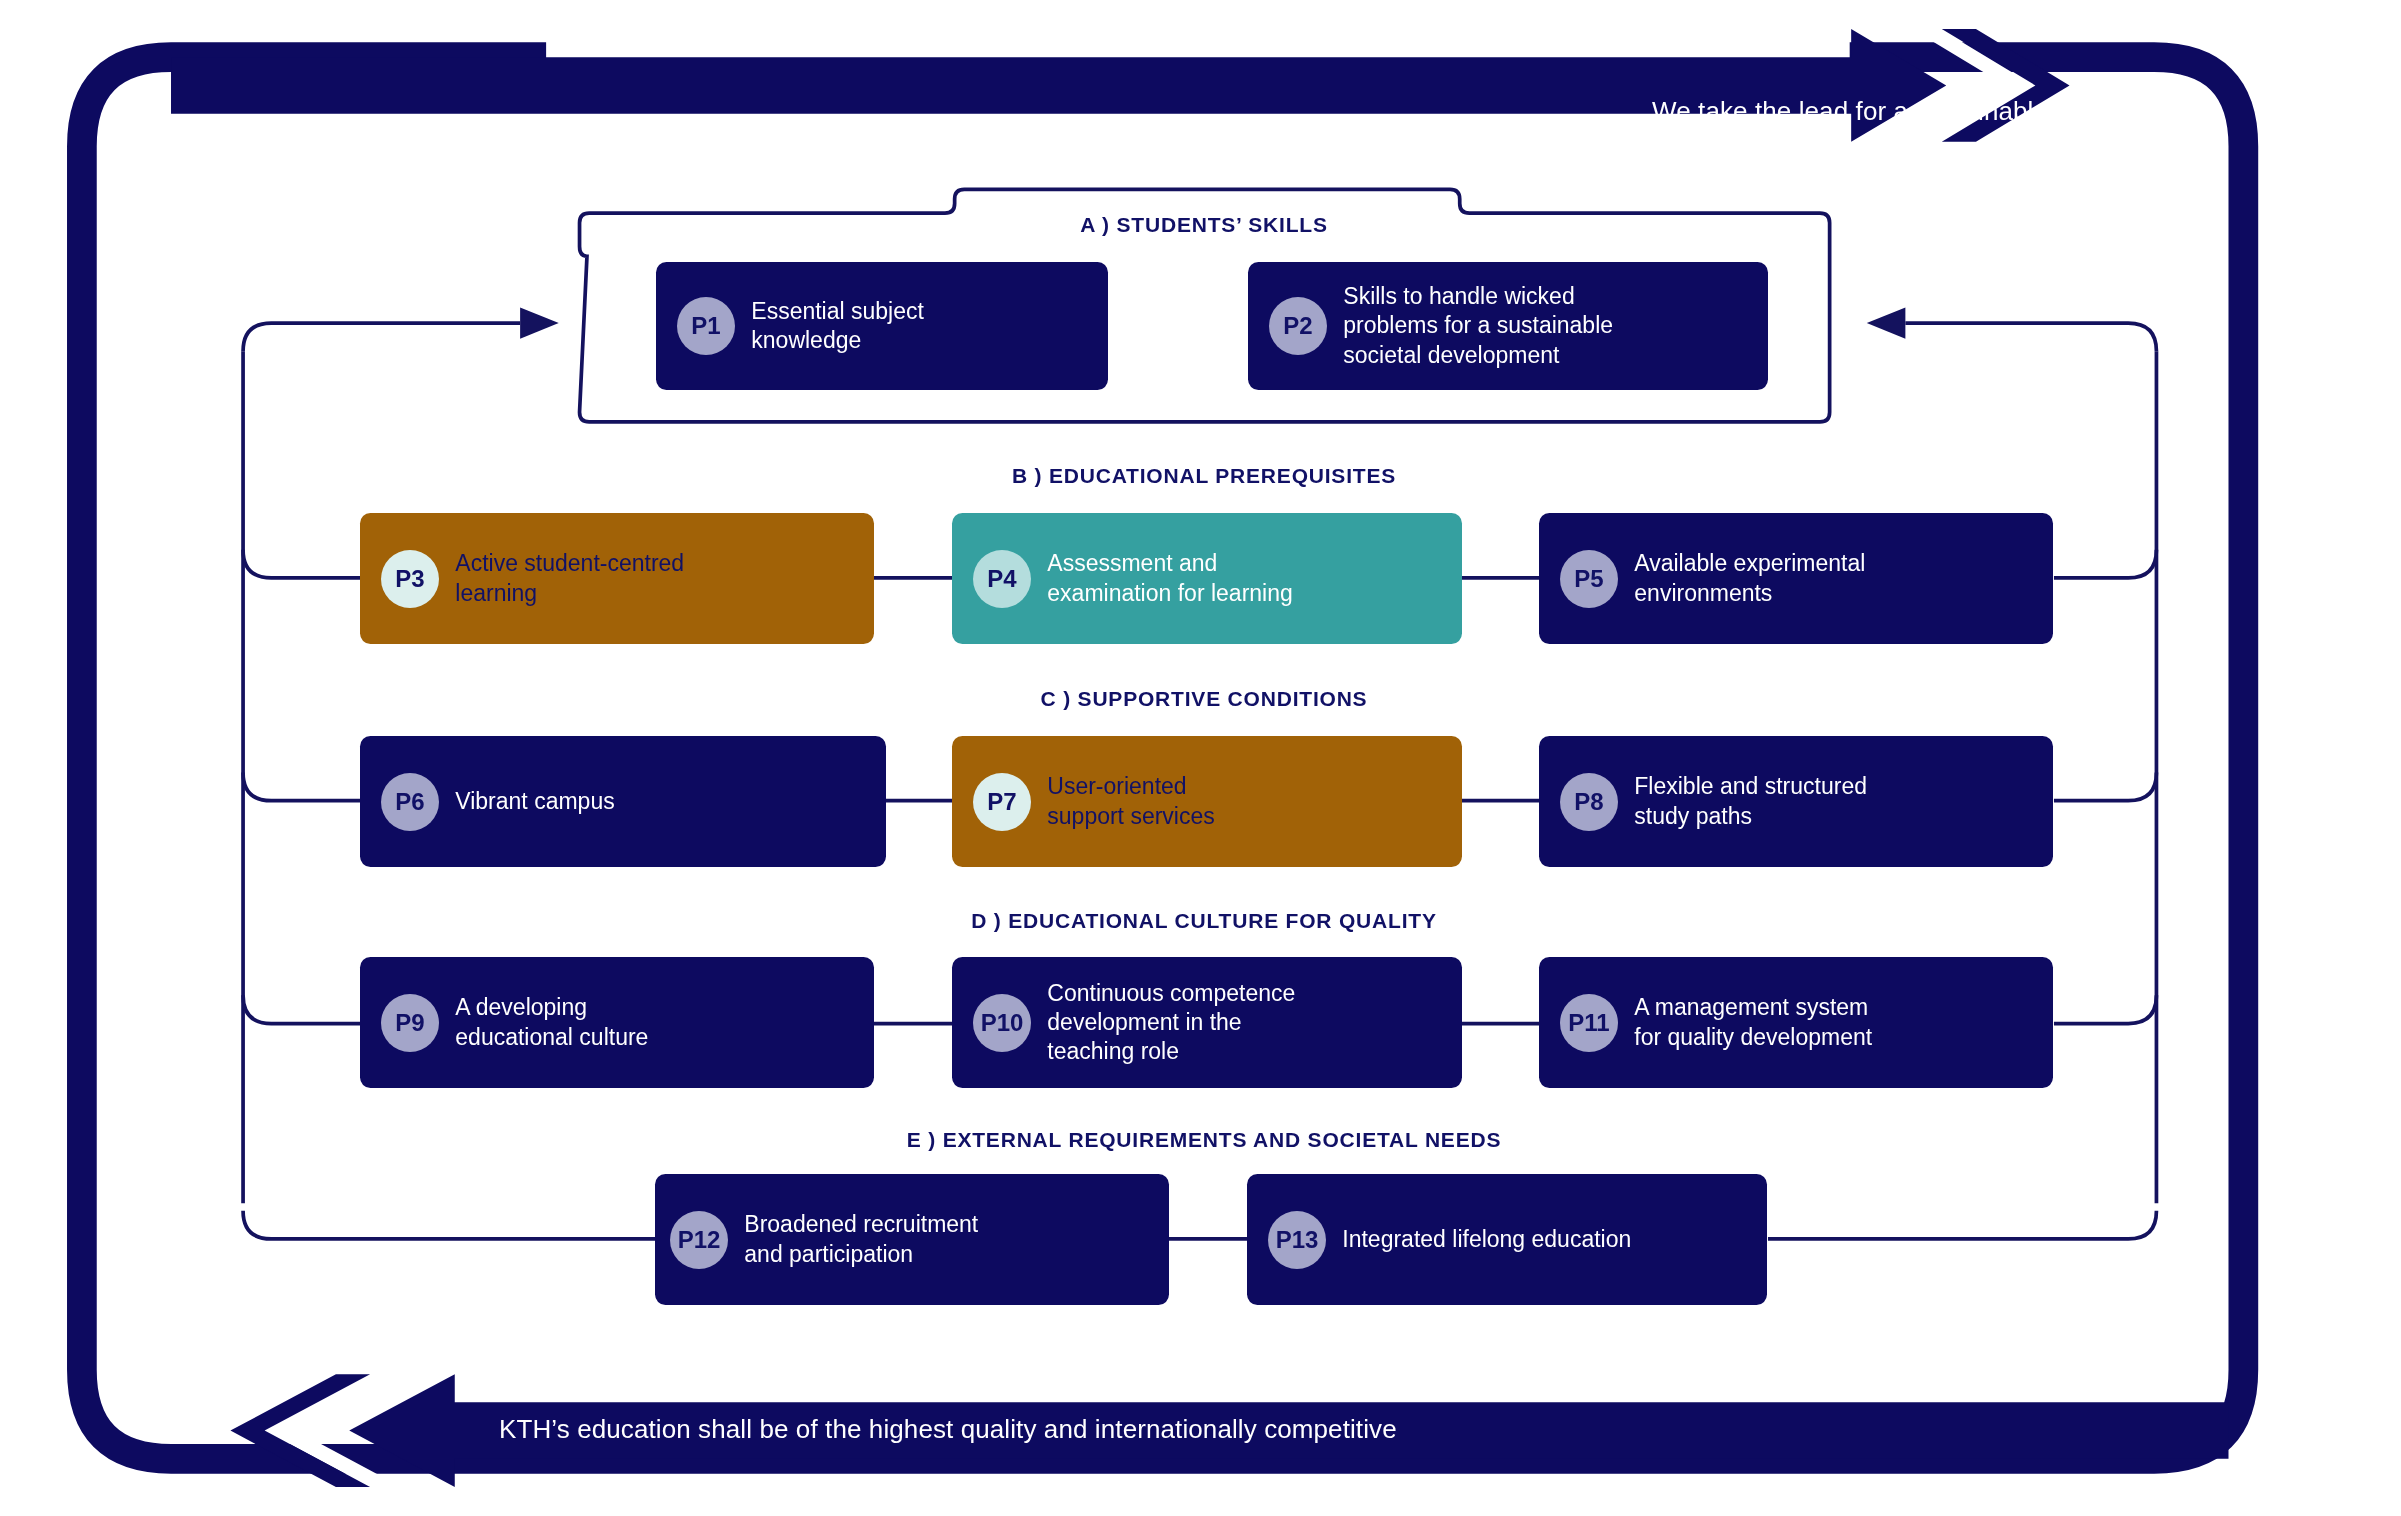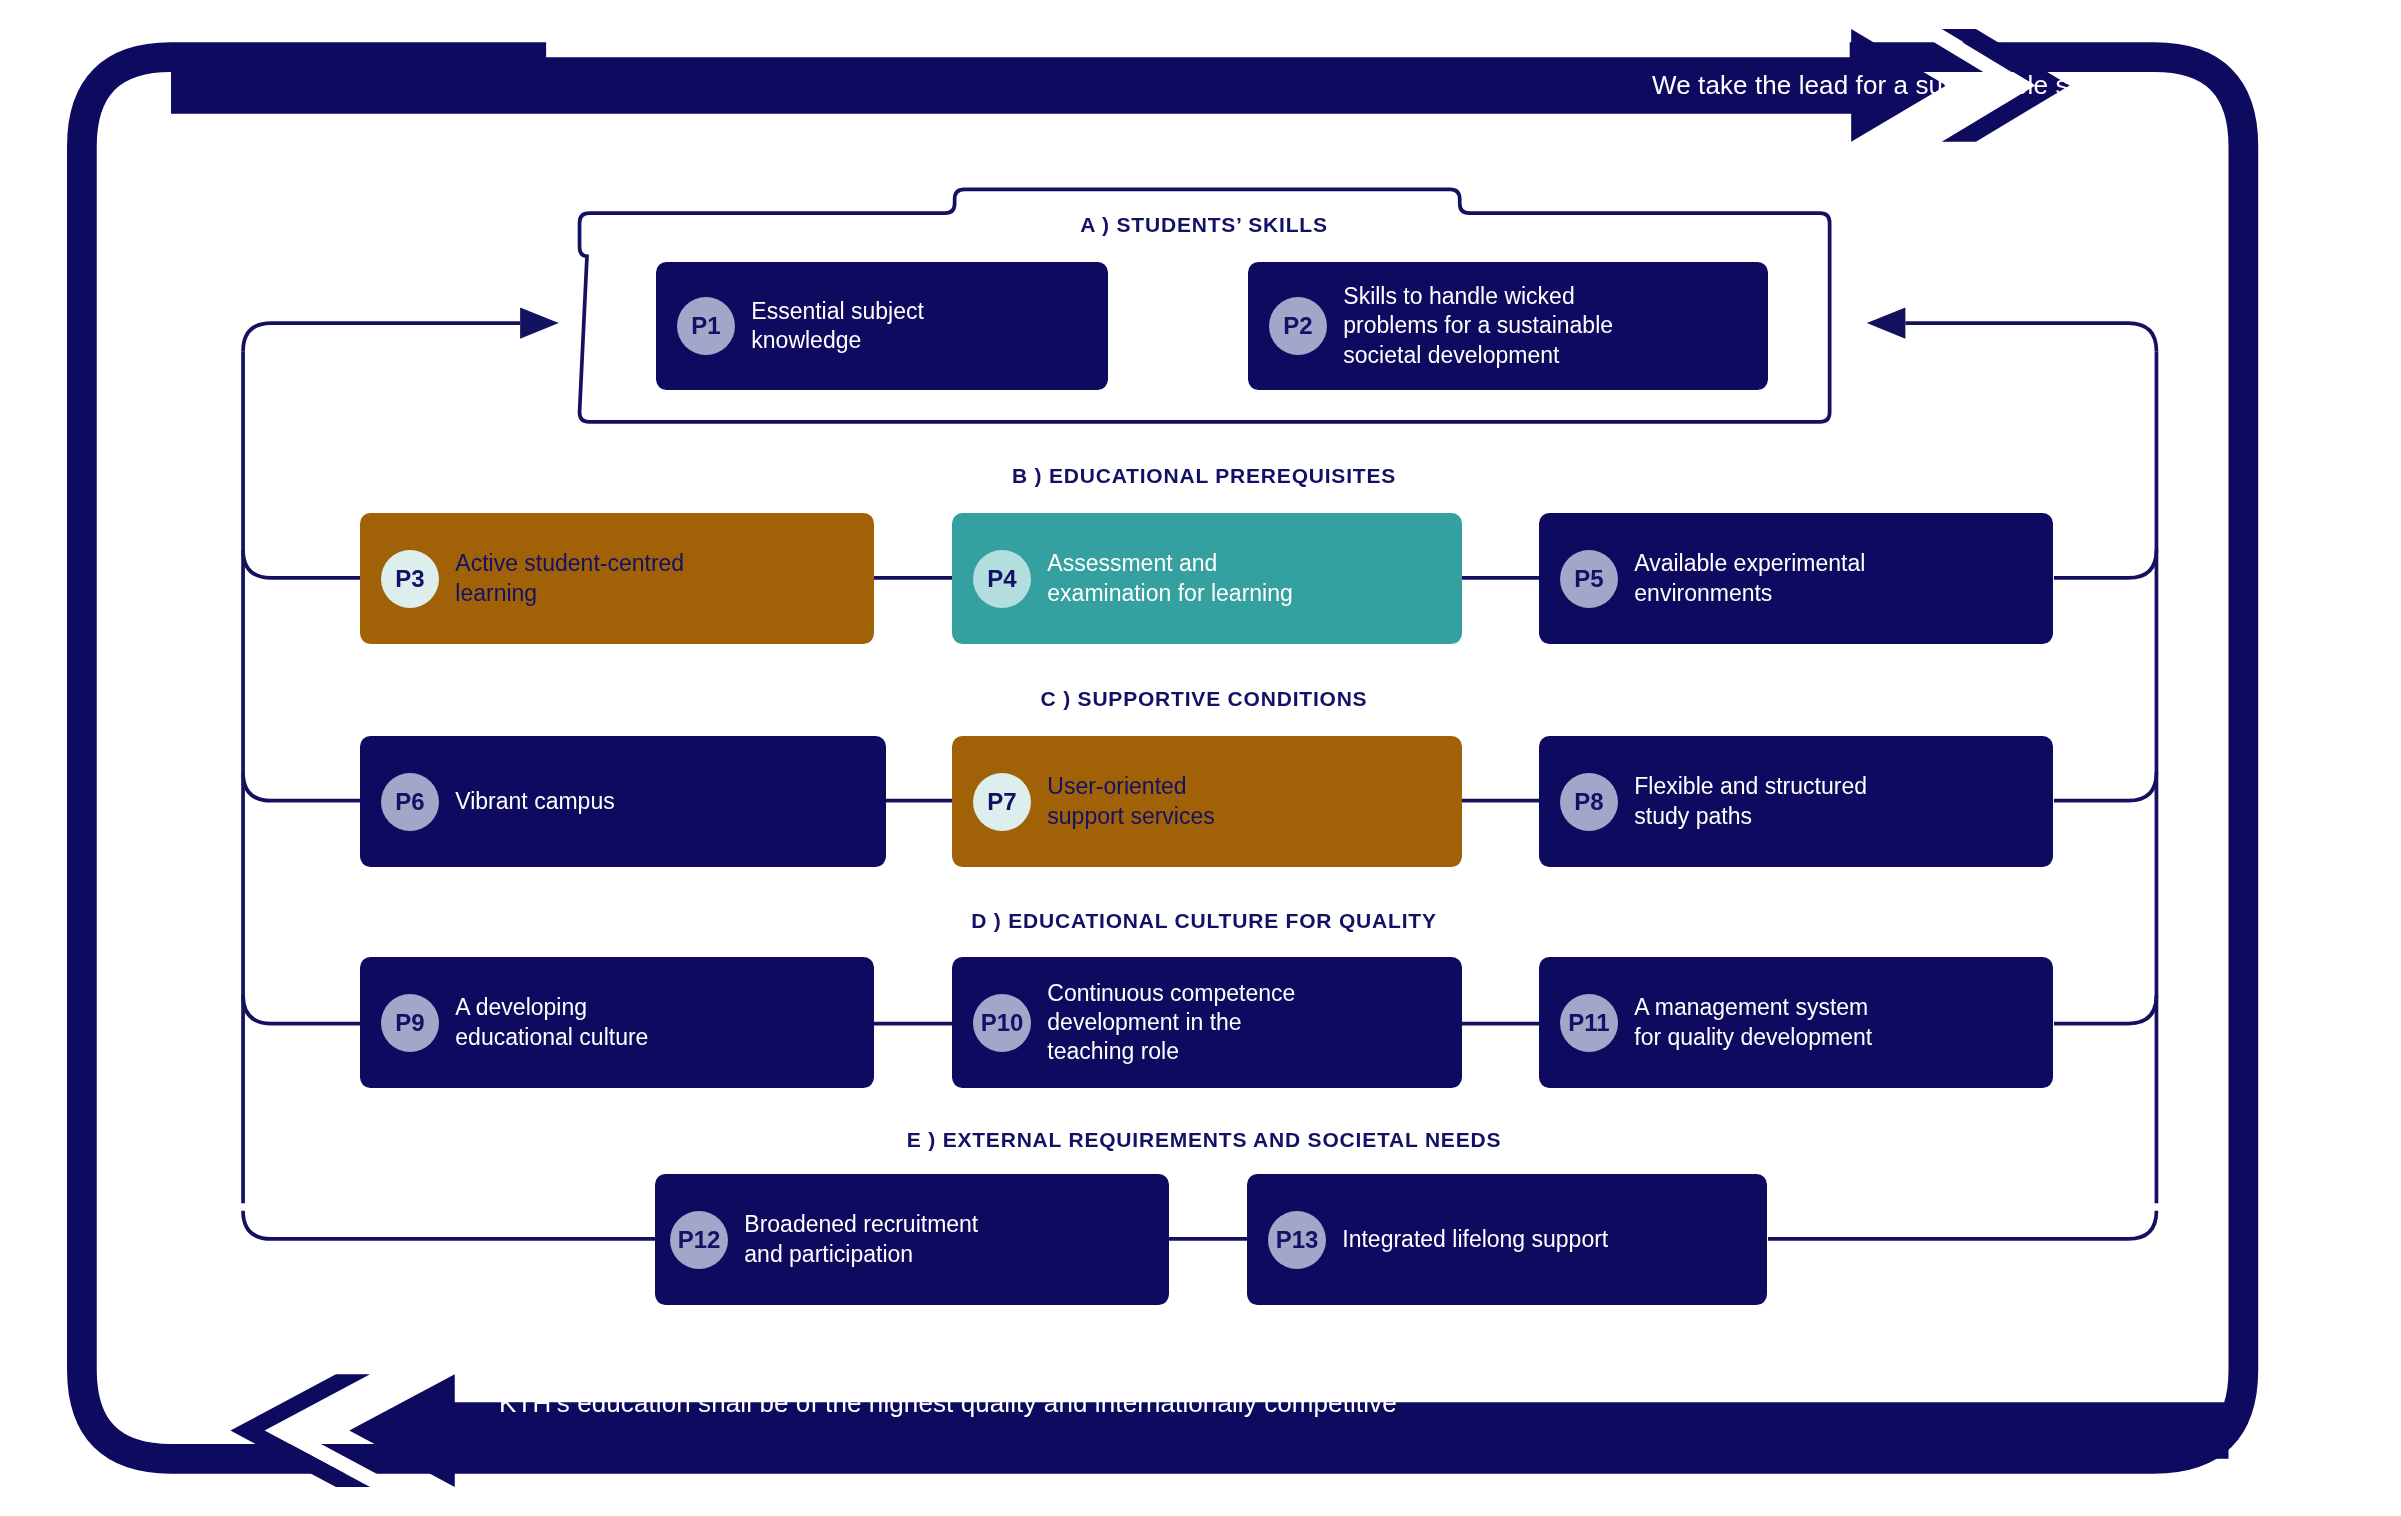--- a/index.html
+++ b/index.html
@@ -16,20 +16,21 @@
   svg.layer { position:absolute; left:0; top:0; width:2401px; height:1516px; pointer-events:none; }
   svg.layer.bottom { z-index:5; }
 
   
   .banner-text {
     position:absolute; z-index:45;
     color:#ffffff;
     font-size:26px; font-weight:400;
     white-space:nowrap;
     letter-spacing:0.1px;
+    margin-top:26px;
   }
   #banner-top-text { right:264px; top:85px; transform:translateY(-50%); }
   #banner-bottom-text { left:499px; top:1403px; transform:translateY(-50%); }
 
   
   .section-title {
     position:absolute; z-index:35;
     color:#111166;
     font-weight:700;
     font-size:21px;
@@ -289,18 +290,18 @@
     <div class="badge">P12</div>
     <div class="card-label">
       <div>Broadened recruitment</div>
       <div>and participation</div>
     </div>
   </div>
 
   <div class="card navy" style="left:1247px; top:1174px; width:520px; height:131px;">
     <div class="badge">P13</div>
     <div class="card-label nowrap">
-      <div>Integrated lifelong support</div>
+      <div>Integrated lifelong education</div>
     </div>
   </div>
 
 </div>
 
 
 </body></html>

